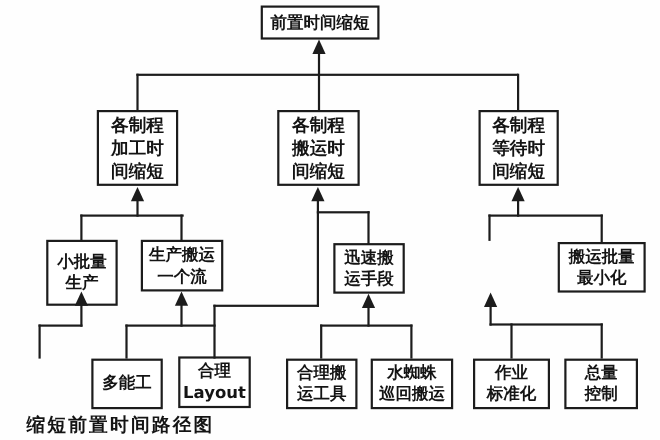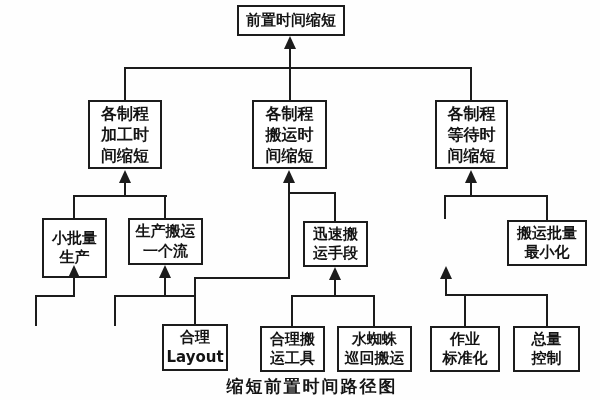--- a/index.html
+++ b/index.html
@@ -19,21 +19,21 @@
   .box.l2 { font-size:16px; line-height:1.32; }
   .line { position:absolute; background:#1c1c1c; }
   .arrow {
     position:absolute; width:0; height:0;
     border-left:6px solid transparent;
     border-right:6px solid transparent;
     border-bottom:13px solid #1c1c1c;
   }
   .caption {
     position:absolute; left:0; top:375px; width:100%;
-    text-align:center; font-weight:700; font-size:17px;
+    text-align:left; font-weight:700; font-size:17px;
     color:#141414; letter-spacing:2px; text-indent:24px;
   }
 </style>
 </head>
 <body>
 
 <div class="stage">
 
   <div class="box" style="left:237px;top:5px;width:108px;height:31px">前置时间缩短</div>
 
@@ -49,20 +49,21 @@
 
   <div class="box" style="left:42px;top:218px;width:65px;height:60px">小批量
 生产</div>
   <div class="box" style="left:128px;top:218px;width:75px;height:47px">生产搬运
 一个流</div>
   <div class="box" style="left:303px;top:221px;width:65px;height:46px">迅速搬
 运手段</div>
   <div class="box" style="left:507px;top:220px;width:80px;height:46px">搬运批量
 最小化</div>
 
+  <div class="box" style="left:83px;top:326px;width:65px;height:46px">多能工</div>
   <div class="box" style="left:162px;top:324px;width:66px;height:47px">合理
 Layout</div>
   <div class="box" style="left:260px;top:326px;width:65px;height:46px">合理搬
 运工具</div>
   <div class="box" style="left:337px;top:326px;width:75px;height:46px">水蜘蛛
 巡回搬运</div>
   <div class="box" style="left:430px;top:326px;width:70px;height:46px">作业
 标准化</div>
   <div class="box" style="left:513px;top:326px;width:67px;height:46px">总量
 控制</div>

